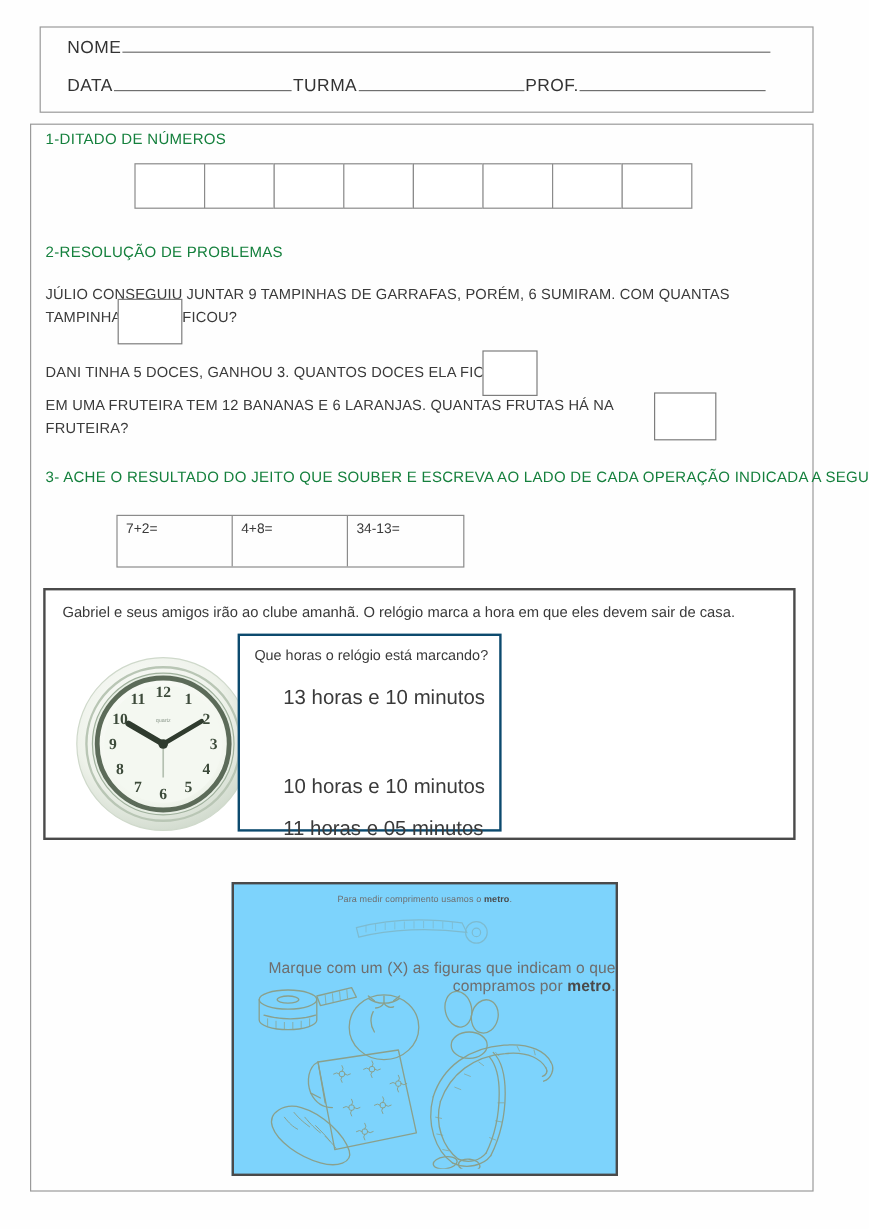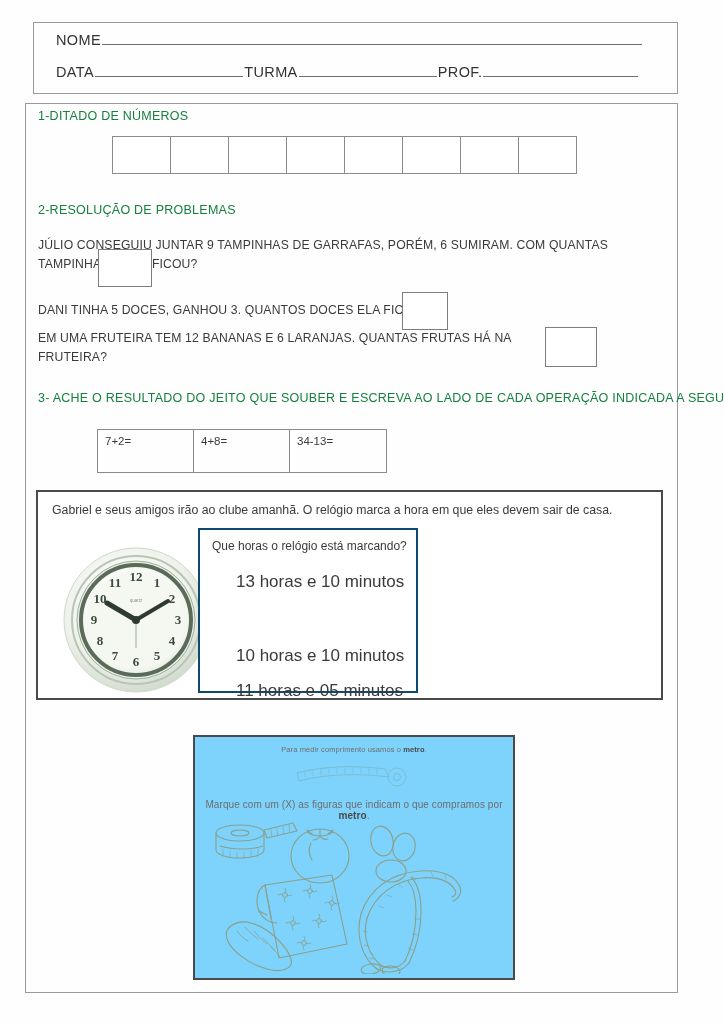--- a/index.html
+++ b/index.html
@@ -208,22 +208,22 @@
     text-align: center;
     font-size: 7.5px;
     color: #6e6e6e;
     letter-spacing: .1px;
   }
   .measure-line2 {
     position: absolute;
     top: 62px;
     left: 0;
     width: 100%;
-    text-align: center;
-    font-size: 10px;
+    text-align: right;
+    font-size: 13px;
     color: #6e6e6e;
     letter-spacing: .1px;
   }
   .measure-line1 b, .measure-line2 b { color: #4a4a4a; }
   .tape-art {
     position: absolute;
     left: 98px;
     top: 20px;
     width: 130px;
     height: 34px;

